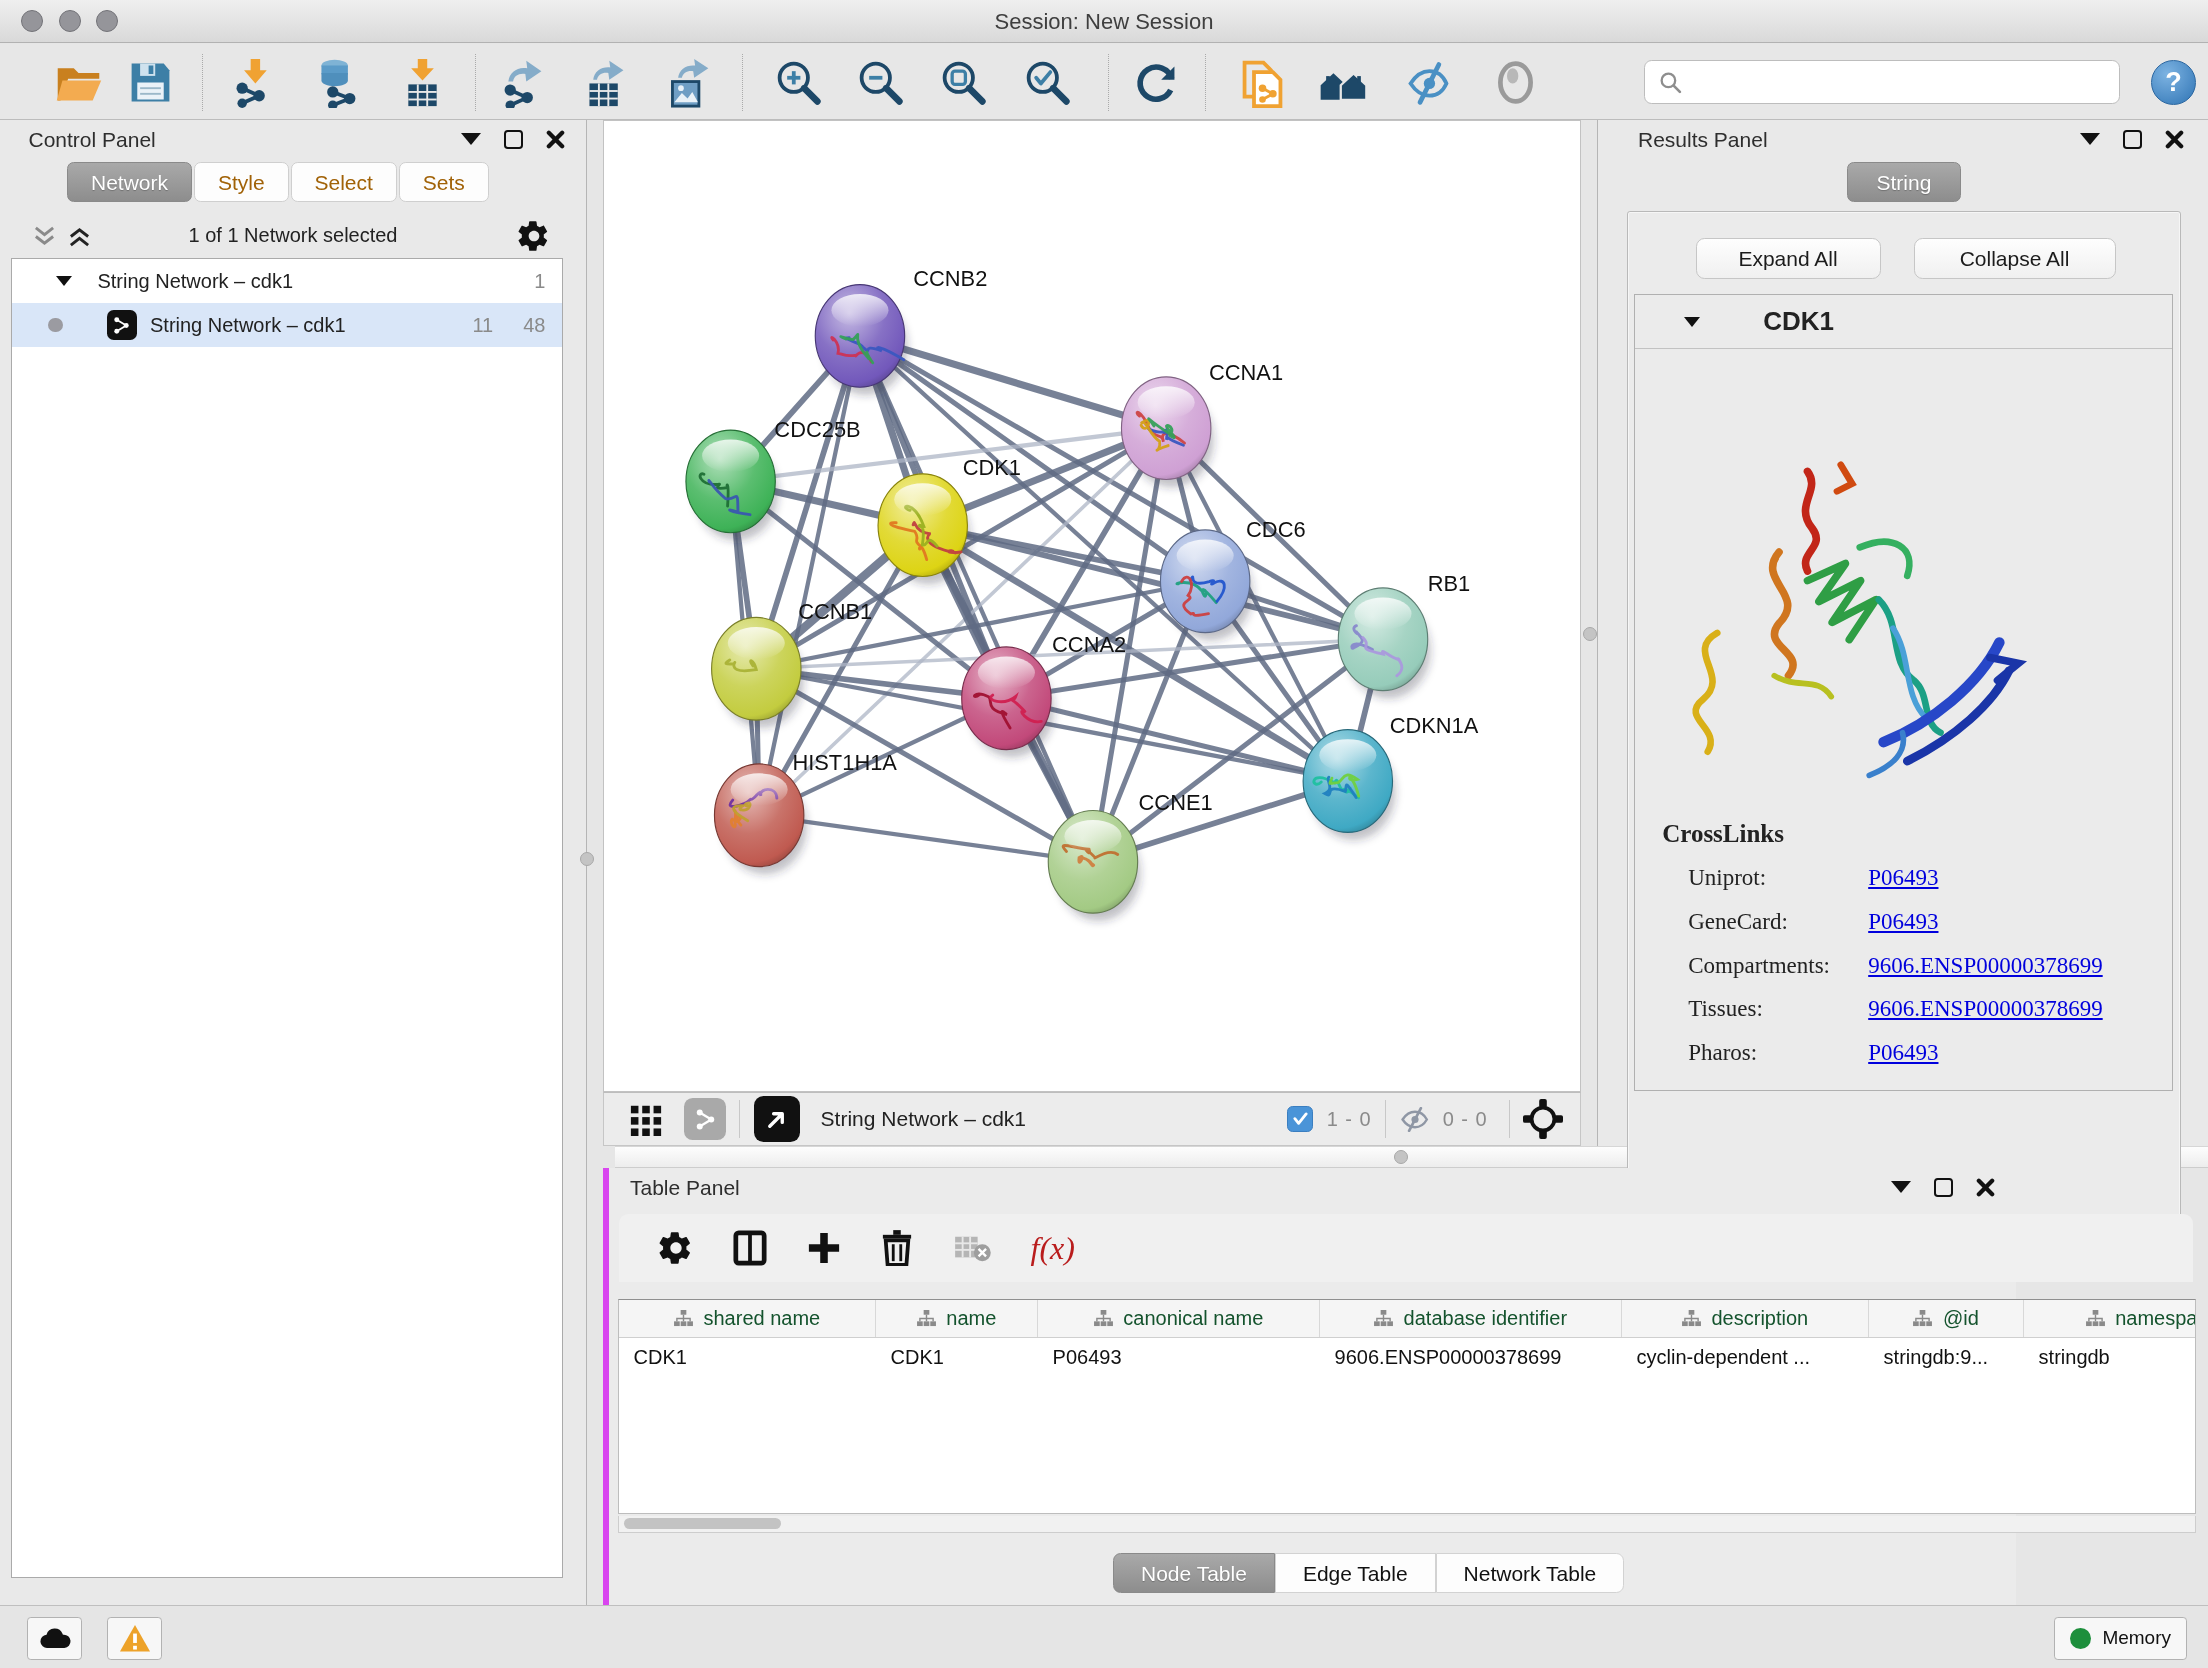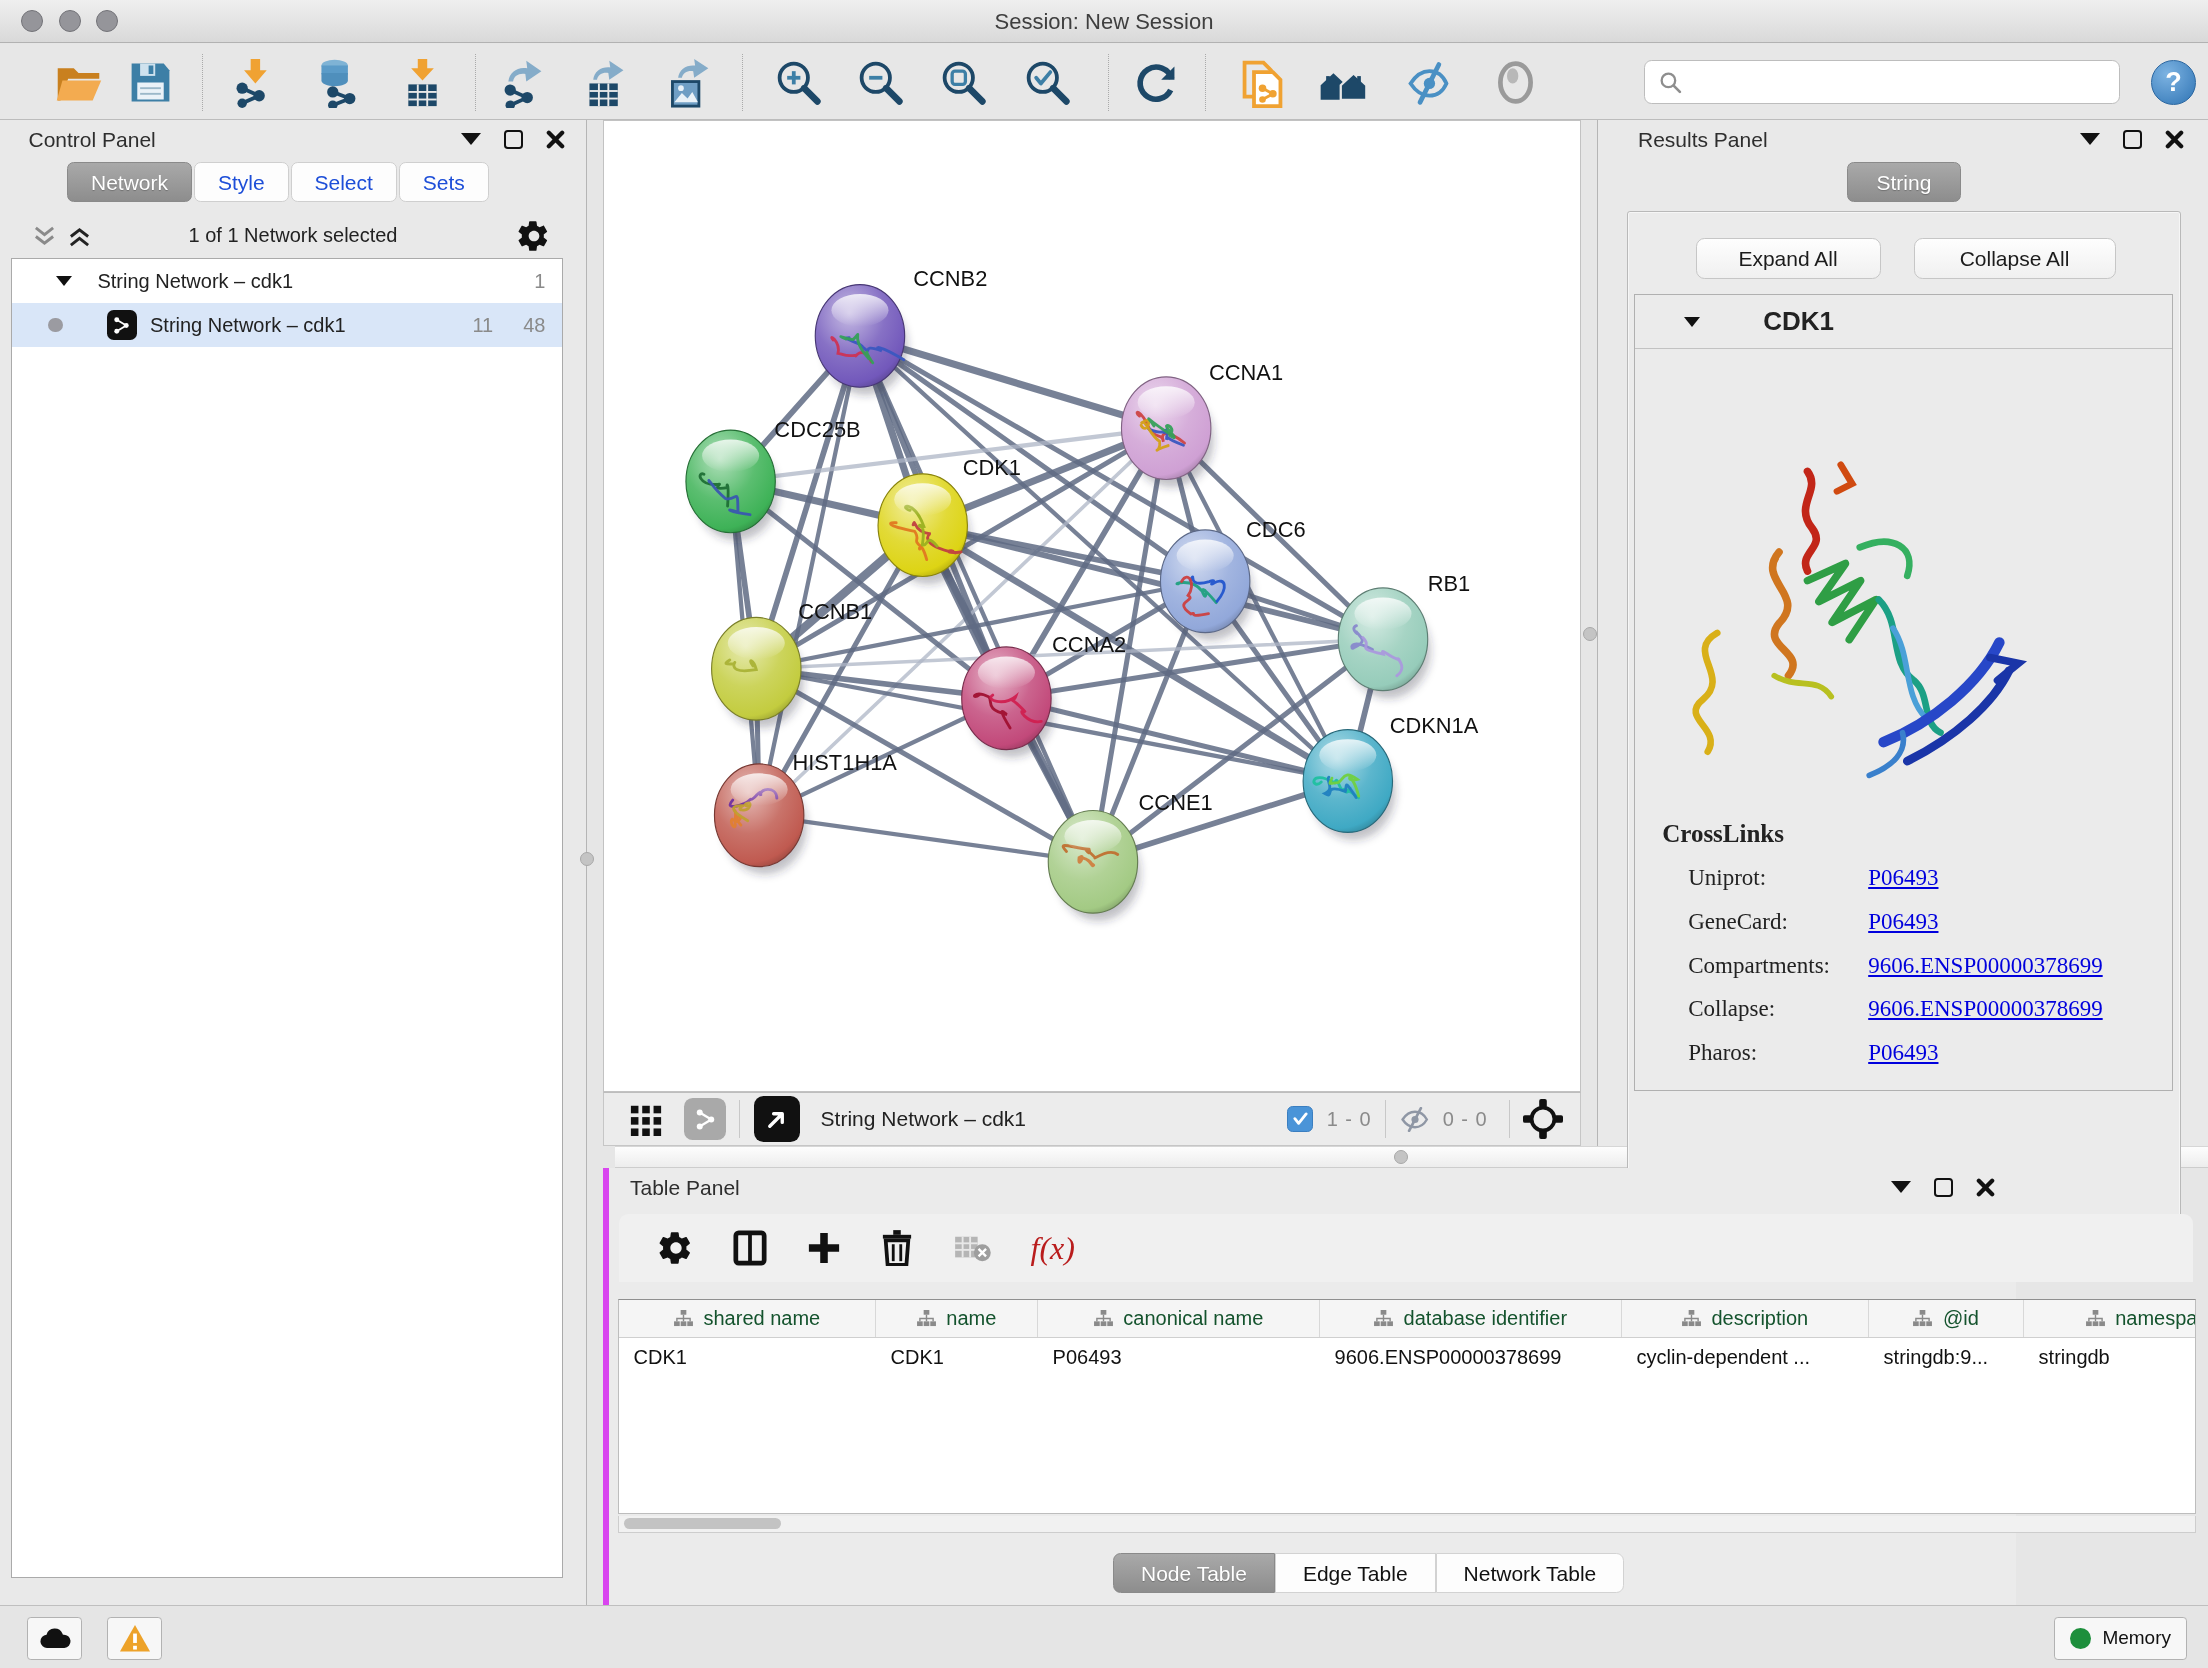--- a/index.html
+++ b/index.html
@@ -35,21 +35,21 @@
   .winctl{position:absolute;top:0;display:flex;align-items:center;gap:23px;}
   .tri-down{width:0;height:0;border-left:10.5px solid transparent;border-right:10.5px solid transparent;
     border-top:12.4px solid #111;}
   .sq-ctl{width:19px;height:19px;border:2.4px solid #111;border-radius:3.8px;background:transparent;}
 
   
   #control-panel{left:0;top:120px;width:587px;height:1486px;background:#e9e9e9;
     border-right:1px solid #b5b5b5;}
   .tabrow{position:absolute;display:flex;}
   .tab{height:40px;line-height:40px;padding:0 23px;font-size:21px;background:#fdfdfd;
-    border:1px solid #cfcfcf;border-radius:6.7px;margin-right:1.9px;color:#1d4ed8;text-align:center;}
+    border:1px solid #cfcfcf;border-radius:6.7px;margin-right:1.9px;color:#a16207;text-align:center;}
   .tab.sel{background:linear-gradient(#a9a9a9,#8d8d8d);color:#fff;border-color:#8a8a8a;
     text-shadow:0 1px 1px rgba(0,0,0,.25);}
   #cp-listbar{position:absolute;left:0;top:94px;width:100%;height:44px;}
   #cp-list{position:absolute;left:11.4px;top:138px;width:552px;height:1320px;background:#fff;
     border:1px solid #aaaaaa;}
   .cp-row{position:relative;width:100%;height:44px;display:flex;align-items:center;font-size:20px;}
   .cp-row.sel{background:#d9e6f8;}
   .tri-sm{width:0;height:0;border-left:8.6px solid transparent;border-right:8.6px solid transparent;
     border-top:10.5px solid #111;}
   .gray-dot{width:14.3px;height:14.3px;border-radius:50%;background:#9b9ba1;}
@@ -674,21 +674,21 @@
         </div>
         <div class="xl-row" style="top:605px">
           <span class="xl xl-label">GeneCard:</span>
           <a class="xl xl-value">P06493</a>
         </div>
         <div class="xl-row" style="top:649px">
           <span class="xl xl-label">Compartments:</span>
           <a class="xl xl-value">9606.ENSP00000378699</a>
         </div>
         <div class="xl-row" style="top:692px">
-          <span class="xl xl-label">Collapse:</span>
+          <span class="xl xl-label">Tissues:</span>
           <a class="xl xl-value">9606.ENSP00000378699</a>
         </div>
         <div class="xl-row" style="top:736px">
           <span class="xl xl-label">Pharos:</span>
           <a class="xl xl-value">P06493</a>
         </div>
       </div>
     </div>
   </div>
 

